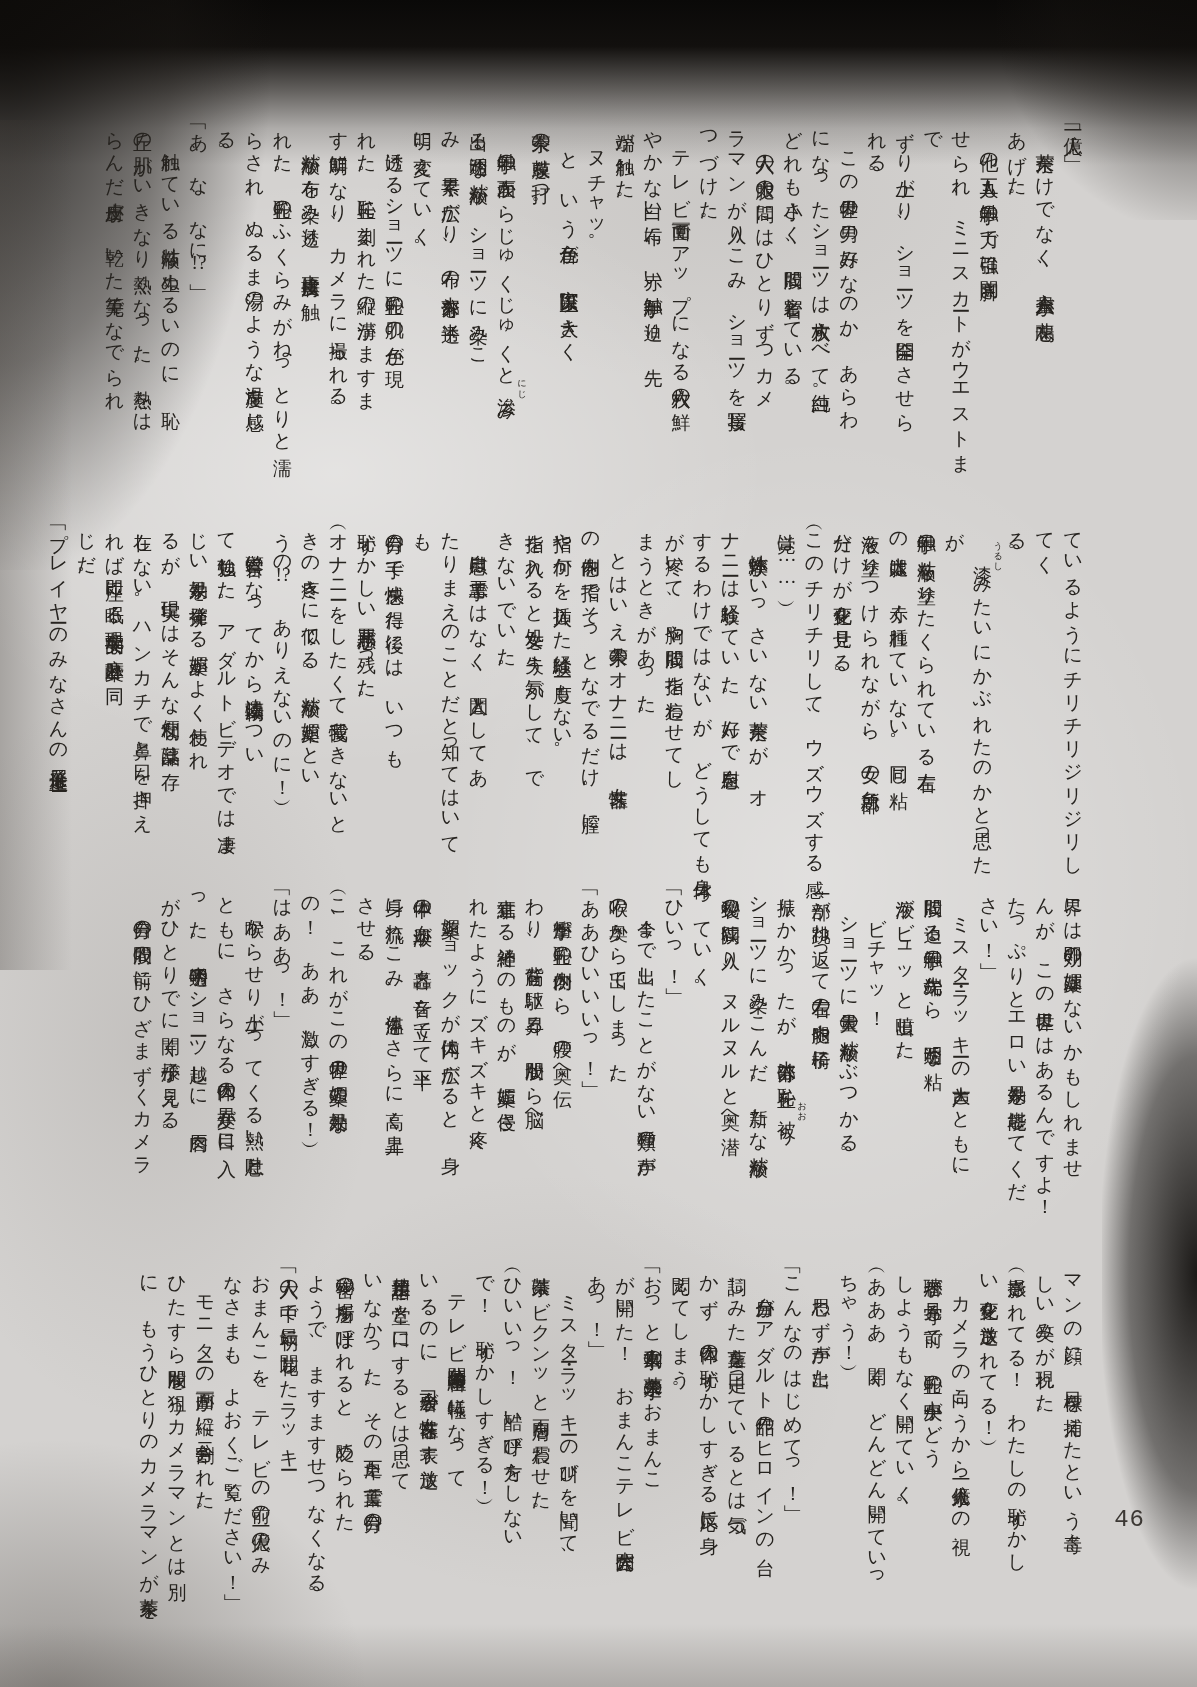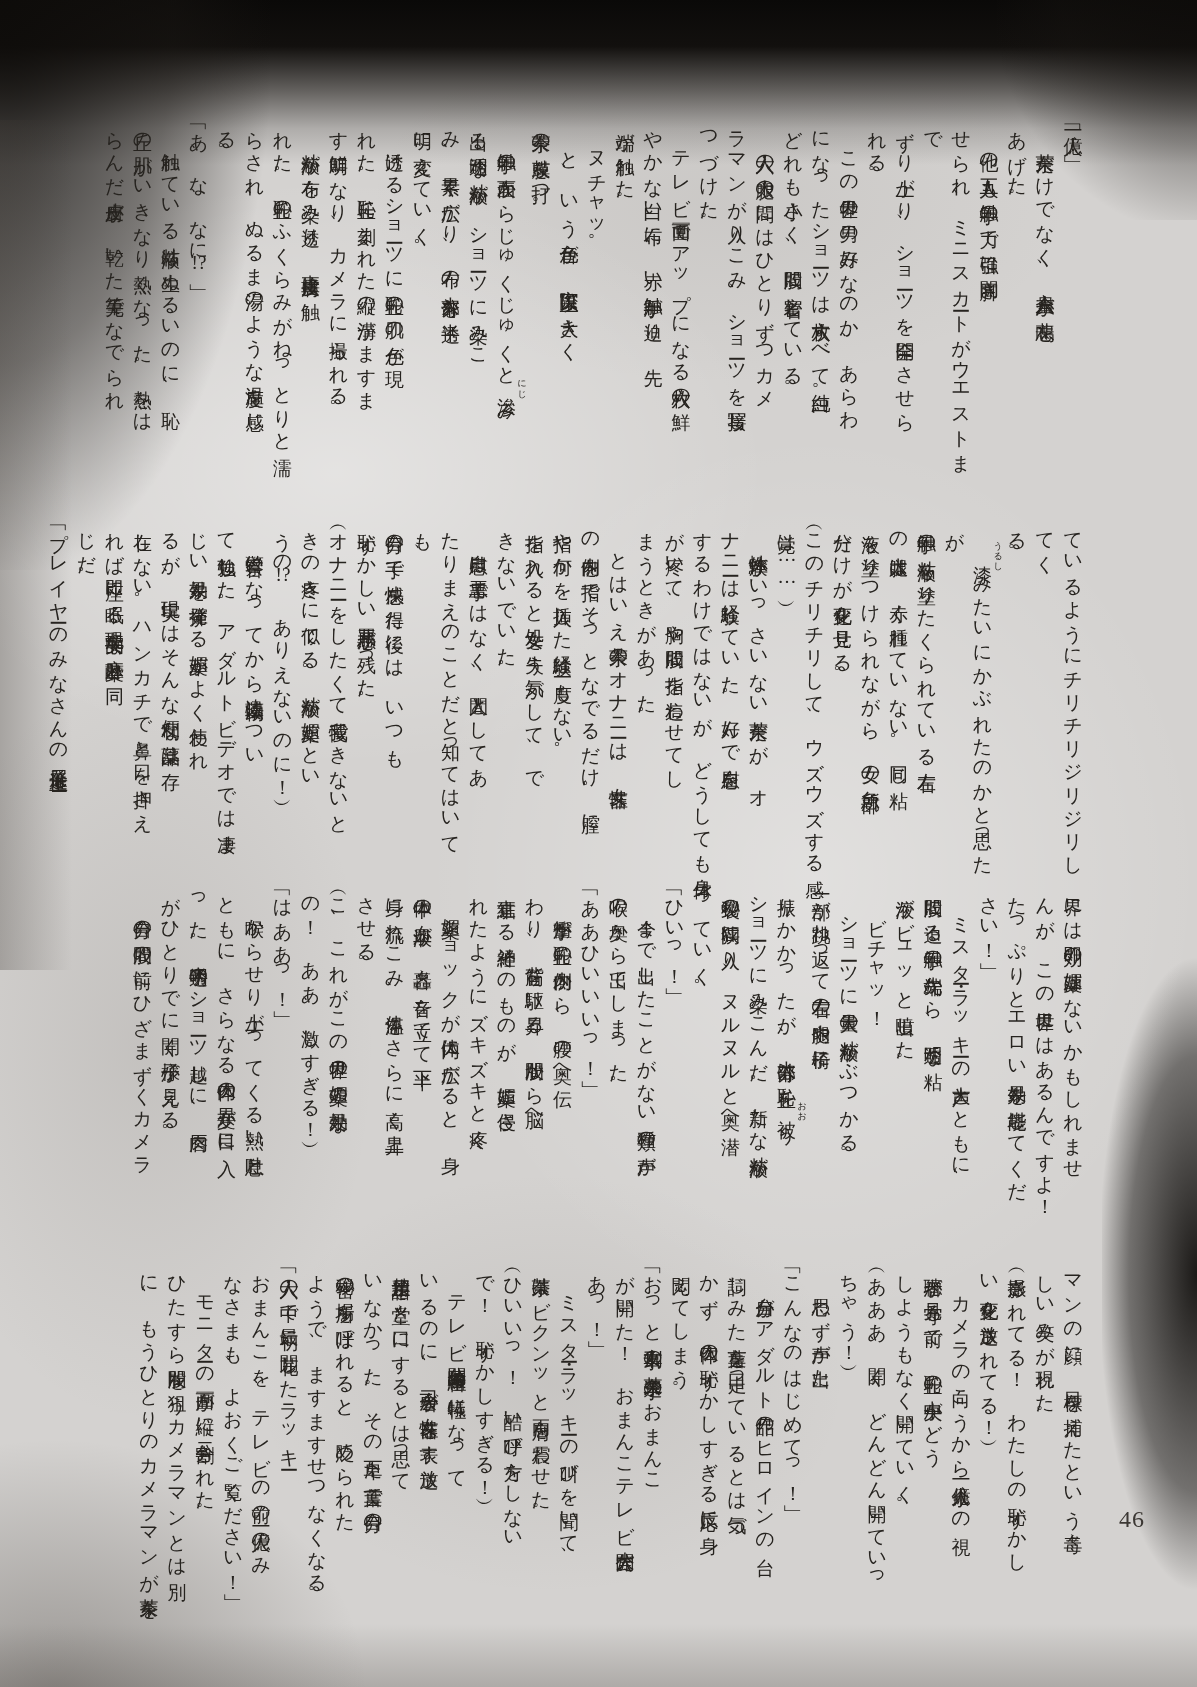--- a/index.html
+++ b/index.html
@@ -54,21 +54,21 @@
   .col{height:352px;}
   .tcy{text-combine-upright:all;-webkit-text-combine:horizontal;letter-spacing:0;}
   ruby{ruby-align:center;}
   ruby rt{font-size:9px;letter-spacing:0;}
   .page-number{
     position:absolute;
     right:52px;top:1506px;
     font-size:24px;
     color:#3c3834;
     letter-spacing:1px;
-    font-family:Liberation Serif, serif;
+    font-family:Liberation Mono, monospace;
   }
 </style>
 </head>
 <body>
 
 <div class="page">
   <div class="shadow shadow-top"></div>
   <div class="shadow shadow-top-left"></div>
   <div class="shadow shadow-top-right"></div>
   <div class="shadow shadow-left"></div>

